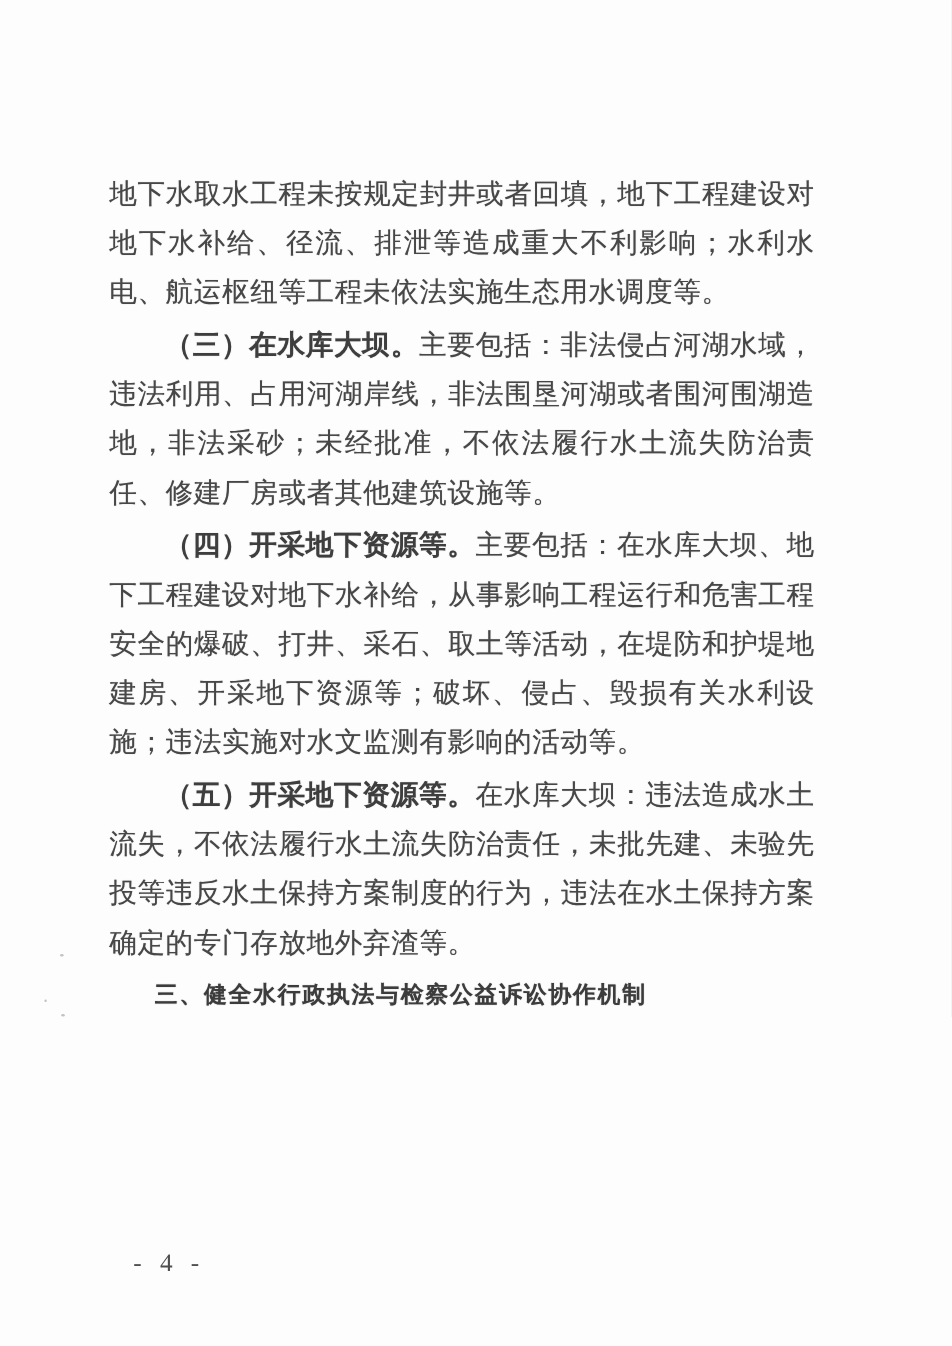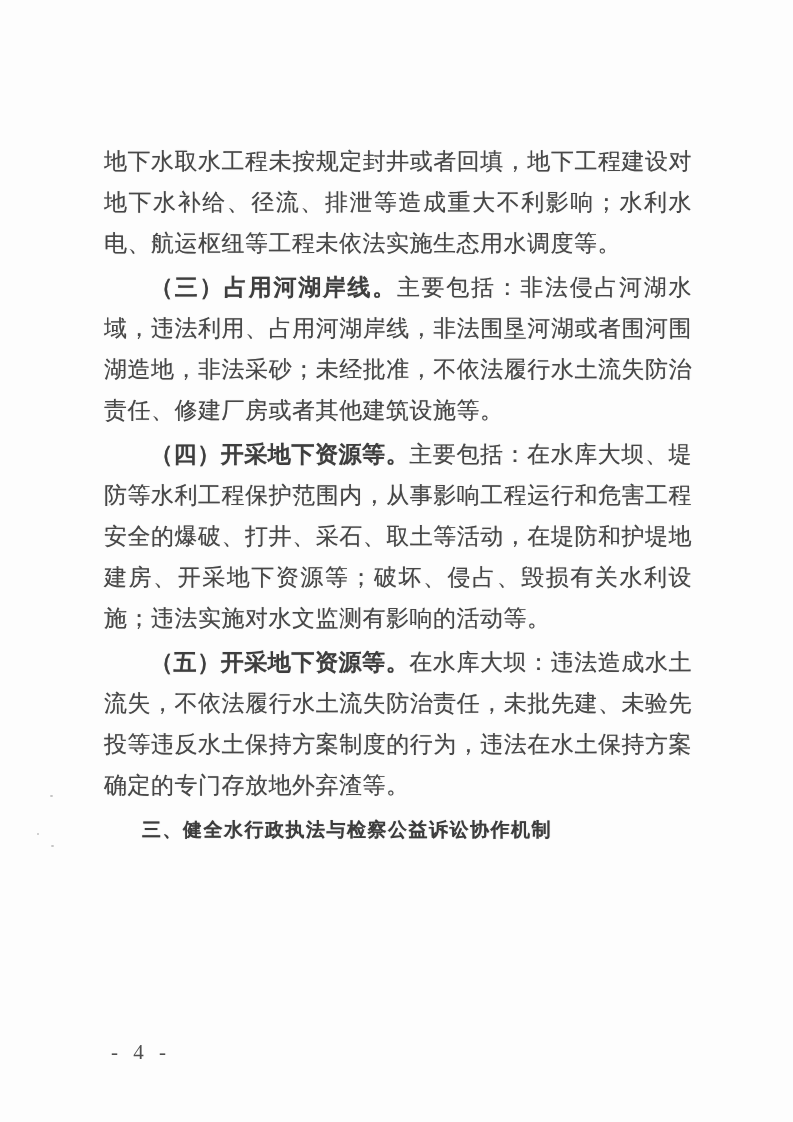--- a/index.html
+++ b/index.html
@@ -11,21 +11,21 @@
     position: relative;
     width: 793px;
     height: 1122px;
     margin: 0 auto;
     background: #fdfdfd;
     overflow: hidden;
     color: #474747;
   }
   .content {
     position: absolute;
-    left: 104px;
+    left: 91px;
     top: 141px;
     width: 588px;
     font-family: "Liberation Serif", "DejaVu Serif", serif;
     font-size: 23px;
     line-height: 41px;
     text-align: justify;
     letter-spacing: 0.5px;
     text-shadow: 0 0 0.7px rgba(80,80,80,0.55);
   }
   .para {
@@ -70,23 +70,23 @@
 </style>
 </head>
 <body>
 
 <div class="page">
 
   <div class="content">
 
     <p class="para continuation"><span>地下水取水工程未按规定封井或者回填，地下工程建设对地下水补给、径流、排泄等造成重大不利影响；水利水电、航运枢纽等工程未依法实施生态用水调度等。</span></p>
 
-    <p class="para"><span class="lead">（三）占用河湖岸线。</span><span>主要包括：非法侵占河湖水域，违法利用、占用河湖岸线，非法围垦河湖或者围河围湖造地，非法采砂；未经批准，不依法履行水土流失防治责任、修建厂房或者其他建筑设施等。</span></p>
+    <p class="para"><span class="lead">（三）在水库大坝。</span><span>主要包括：非法侵占河湖水域，违法利用、占用河湖岸线，非法围垦河湖或者围河围湖造地，非法采砂；未经批准，不依法履行水土流失防治责任、修建厂房或者其他建筑设施等。</span></p>
 
-    <p class="para"><span class="lead">（四）开采地下资源等。</span><span>主要包括：在水库大坝、堤防等水利工程保护范围内，从事影响工程运行和危害工程安全的爆破、打井、采石、取土等活动，在堤防和护堤地建房、开采地下资源等；破坏、侵占、毁损有关水利设施；违法实施对水文监测有影响的活动等。</span></p>
+    <p class="para"><span class="lead">（四）开采地下资源等。</span><span>主要包括：在水库大坝、地下工程建设对地下水补给，从事影响工程运行和危害工程安全的爆破、打井、采石、取土等活动，在堤防和护堤地建房、开采地下资源等；破坏、侵占、毁损有关水利设施；违法实施对水文监测有影响的活动等。</span></p>
 
     <p class="para"><span class="lead">（五）开采地下资源等。</span><span>在水库大坝：违法造成水土流失，不依法履行水土流失防治责任，未批先建、未验先投等违反水土保持方案制度的行为，违法在水土保持方案确定的专门存放地外弃渣等。</span></p>
 
 
     <p class="section-heading">三、健全水行政执法与检察公益诉讼协作机制</p>
 
   </div>
 
   <div class="page-number">- 4 -</div>
 

